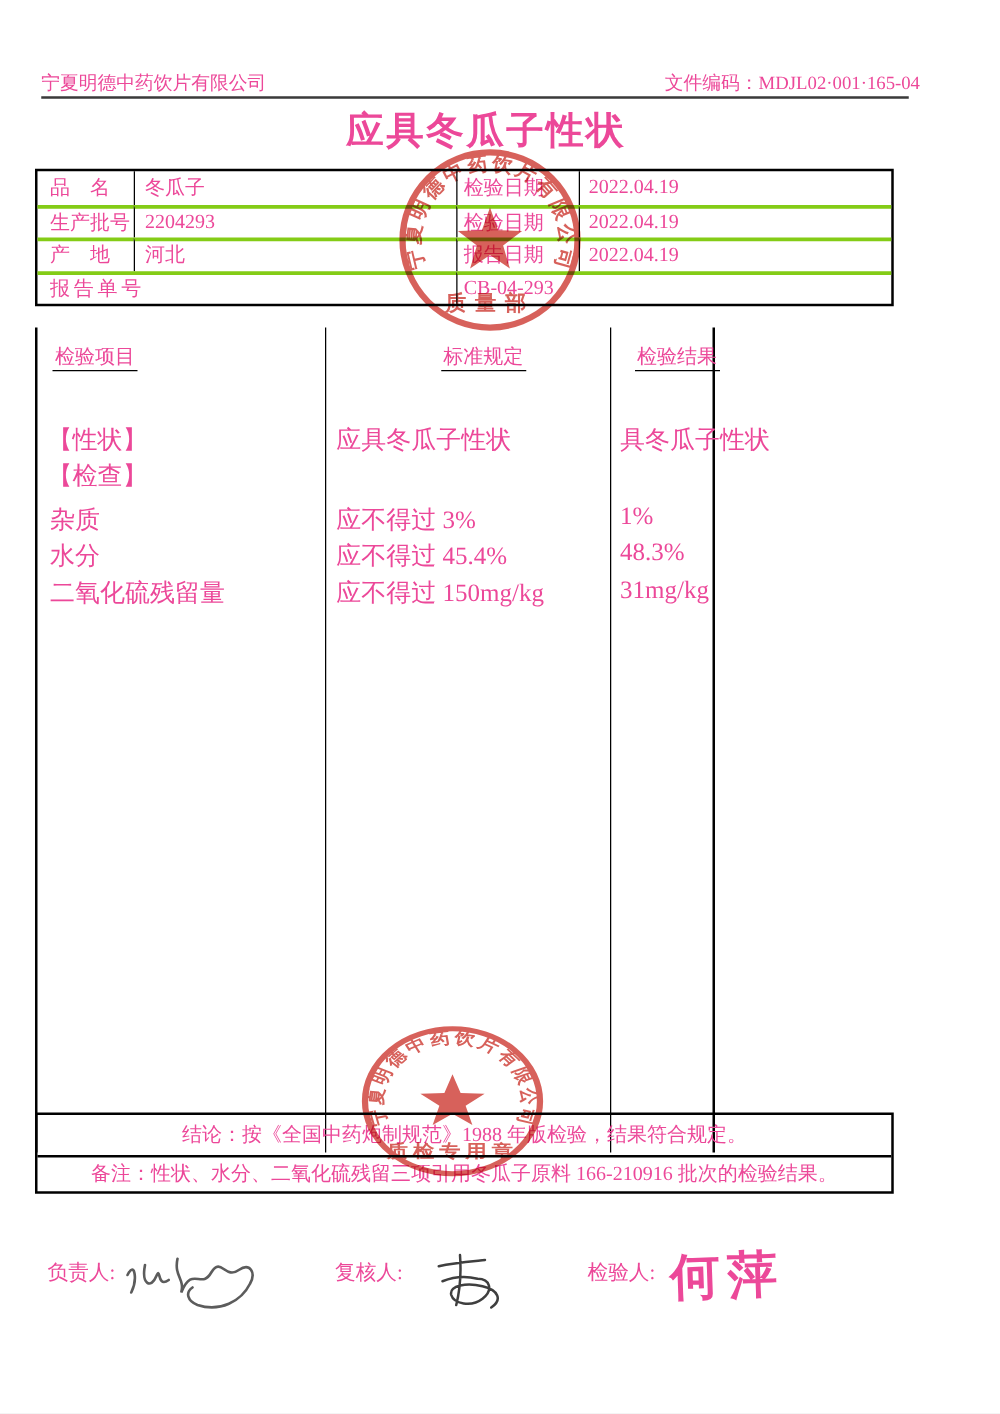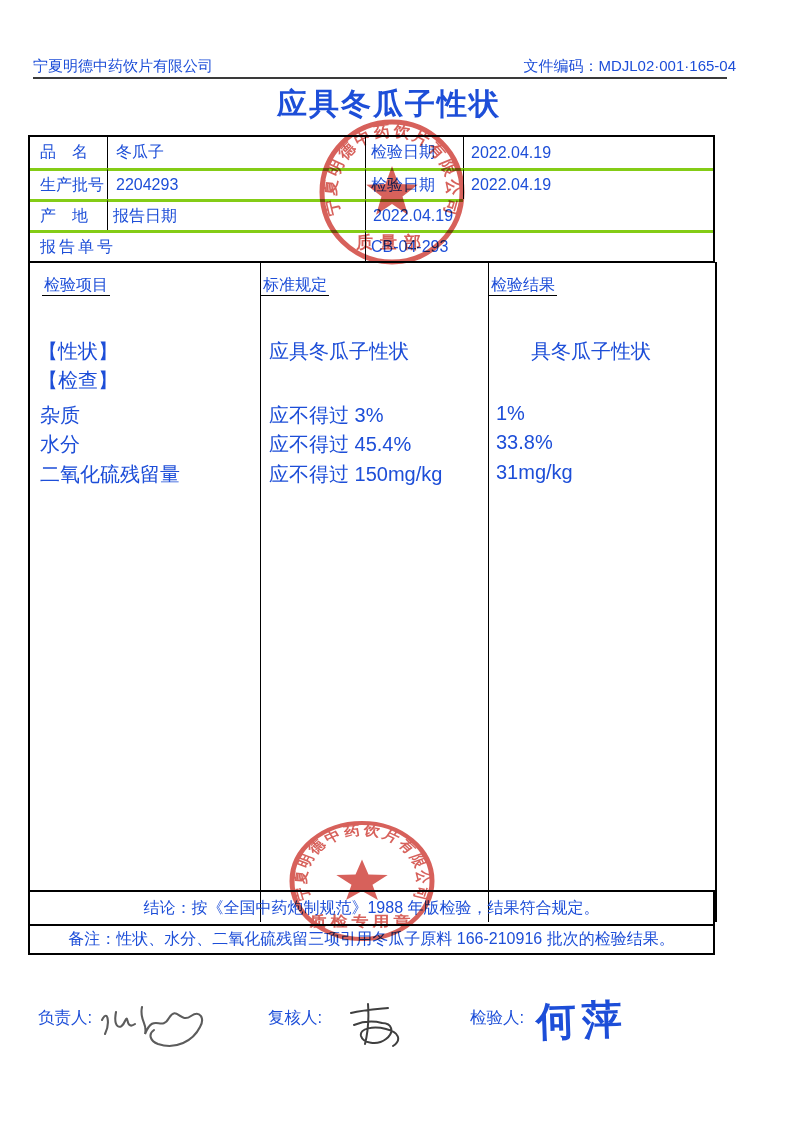--- a/index.html
+++ b/index.html
@@ -1,46 +1,46 @@
 <!DOCTYPE html>
 <html><head>
 <meta charset="utf-8">
 <style>
   html,body{margin:0;padding:0;background:#e8e8e8;}
   .page{
     position:relative;width:800px;height:1131px;margin:0 auto;background:#ffffff;
-    font-family:Liberation Sans, sans-serif;color:#1d4ed8;overflow:hidden;
+    font-family:Liberation Serif, serif;color:#ec4899;overflow:hidden;
   }
   .abs{position:absolute;}
   
   .hdr-left{left:33px;top:57px;font-size:15px;}
   .hdr-right{right:64px;top:57px;font-size:15px;}
   .hdr-rule{left:33px;top:77px;width:694px;height:2px;background:#3a3a3a;}
   .doc-title{left:0;top:84px;width:778px;text-align:center;font-size:30px;font-weight:bold;letter-spacing:2px;}
   
   .info-grid{
-    left:28px;top:135px;width:687px;height:128px;box-sizing:border-box;
+    left:28px;top:135px;width:687px;height:110px;box-sizing:border-box;
     border:2px solid #000;display:grid;
     grid-template-columns:77px 258px 98px 1fr;grid-template-rows:repeat(4,1fr);
   }
   .cell{box-sizing:border-box;display:flex;align-items:center;font-size:16px;white-space:nowrap;}
   .bl{border-left:1px solid #000;}
   .bt{border-top:3px solid #84cc16;}
   .pl10{padding-left:10px;} .pl8{padding-left:8px;} .pl5{padding-left:5px;} .pl7{padding-left:7px;}
   
   .detail-grid{
-    left:28px;top:262px;width:689px;height:660px;box-sizing:border-box;
+    left:28px;top:262px;width:544px;height:660px;box-sizing:border-box;
     border:2px solid #000;border-top:none;border-bottom:none;display:grid;
     grid-template-columns:230px 228px 1fr;
   }
   .dcol{position:relative;box-sizing:border-box;}
   .dcol + .dcol{border-left:1px solid #000;}
   .dhead{position:absolute;top:13px;font-size:16px;}
   .dhead span{border-bottom:1px solid #000;padding:0 2px 2px 2px;}
-  .dhead.centered{left:0;width:100%;}
+  .dhead.centered{left:12px;width:100%;text-align:center;}
   .drow{position:absolute;font-size:20px;white-space:nowrap;}
   
   .bottom-rows{left:28px;top:890px;width:687px;box-sizing:border-box;border:2px solid #000;}
   .concl{height:32px;border-bottom:2px solid #000;display:flex;align-items:center;justify-content:center;font-size:16px;}
   .remark{height:27px;display:flex;align-items:center;justify-content:center;font-size:16px;}
   
   .sig-label{font-size:16.5px;top:1007px;}
   .insp-name{left:536px;top:993px;font-size:40px;font-weight:bold;transform:rotate(-2deg);letter-spacing:6px;}
   
   .stamp{mix-blend-mode:multiply;opacity:0.85;}
@@ -61,20 +61,21 @@
     <div class="cell bl pl8">冬瓜子</div>
     <div class="cell bl pl5">检验日期</div>
     <div class="cell bl pl7">2022.04.19</div>
 
     <div class="cell bt pl10">生产批号</div>
     <div class="cell bl bt pl8">2204293</div>
     <div class="cell bl bt pl5">检验日期</div>
     <div class="cell bl bt pl7">2022.04.19</div>
 
     <div class="cell bt pl10">产　地</div>
+    <div class="cell bl bt pl8">河北</div>
     <div class="cell bl bt pl5">报告日期</div>
     <div class="cell bl bt pl7">2022.04.19</div>
 
     <div class="cell bt pl10" style="grid-column:1/3;letter-spacing:3px;">报告单号</div>
     <div class="cell bl bt pl5" style="grid-column:3/5;">CB-04-293</div>
   </div>
 
   <div class="abs detail-grid">
     <div class="dcol">
       <div class="dhead" style="left:12px;"><span>检验项目</span></div>
@@ -86,23 +87,23 @@
     </div>
     <div class="dcol">
       <div class="dhead centered"><span>标准规定</span></div>
       <div class="drow" style="left:8px;top:76px;">应具冬瓜子性状</div>
       <div class="drow" style="left:8px;top:140px;">应不得过 3%</div>
       <div class="drow" style="left:8px;top:169px;">应不得过 45.4%</div>
       <div class="drow" style="left:8px;top:199px;">应不得过 150mg/kg</div>
     </div>
     <div class="dcol">
       <div class="dhead centered"><span>检验结果</span></div>
-      <div class="drow" style="left:7px;top:76px;margin-left:35px;">具冬瓜子性状</div>
+      <div class="drow" style="left:7px;top:76px;">具冬瓜子性状</div>
       <div class="drow" style="left:7px;top:140px;">1%</div>
-      <div class="drow" style="left:7px;top:169px;">33.8%</div>
+      <div class="drow" style="left:7px;top:169px;">48.3%</div>
       <div class="drow" style="left:7px;top:199px;">31mg/kg</div>
     </div>
   </div>
 
   <div class="abs bottom-rows">
     <div class="concl">结论：按《全国中药炮制规范》1988 年版检验，结果符合规定。</div>
     <div class="remark">备注：性状、水分、二氧化硫残留三项引用冬瓜子原料 166-210916 批次的检验结果。</div>
   </div>
 
   <div class="abs sig-label" style="left:38px;">负责人:</div>

